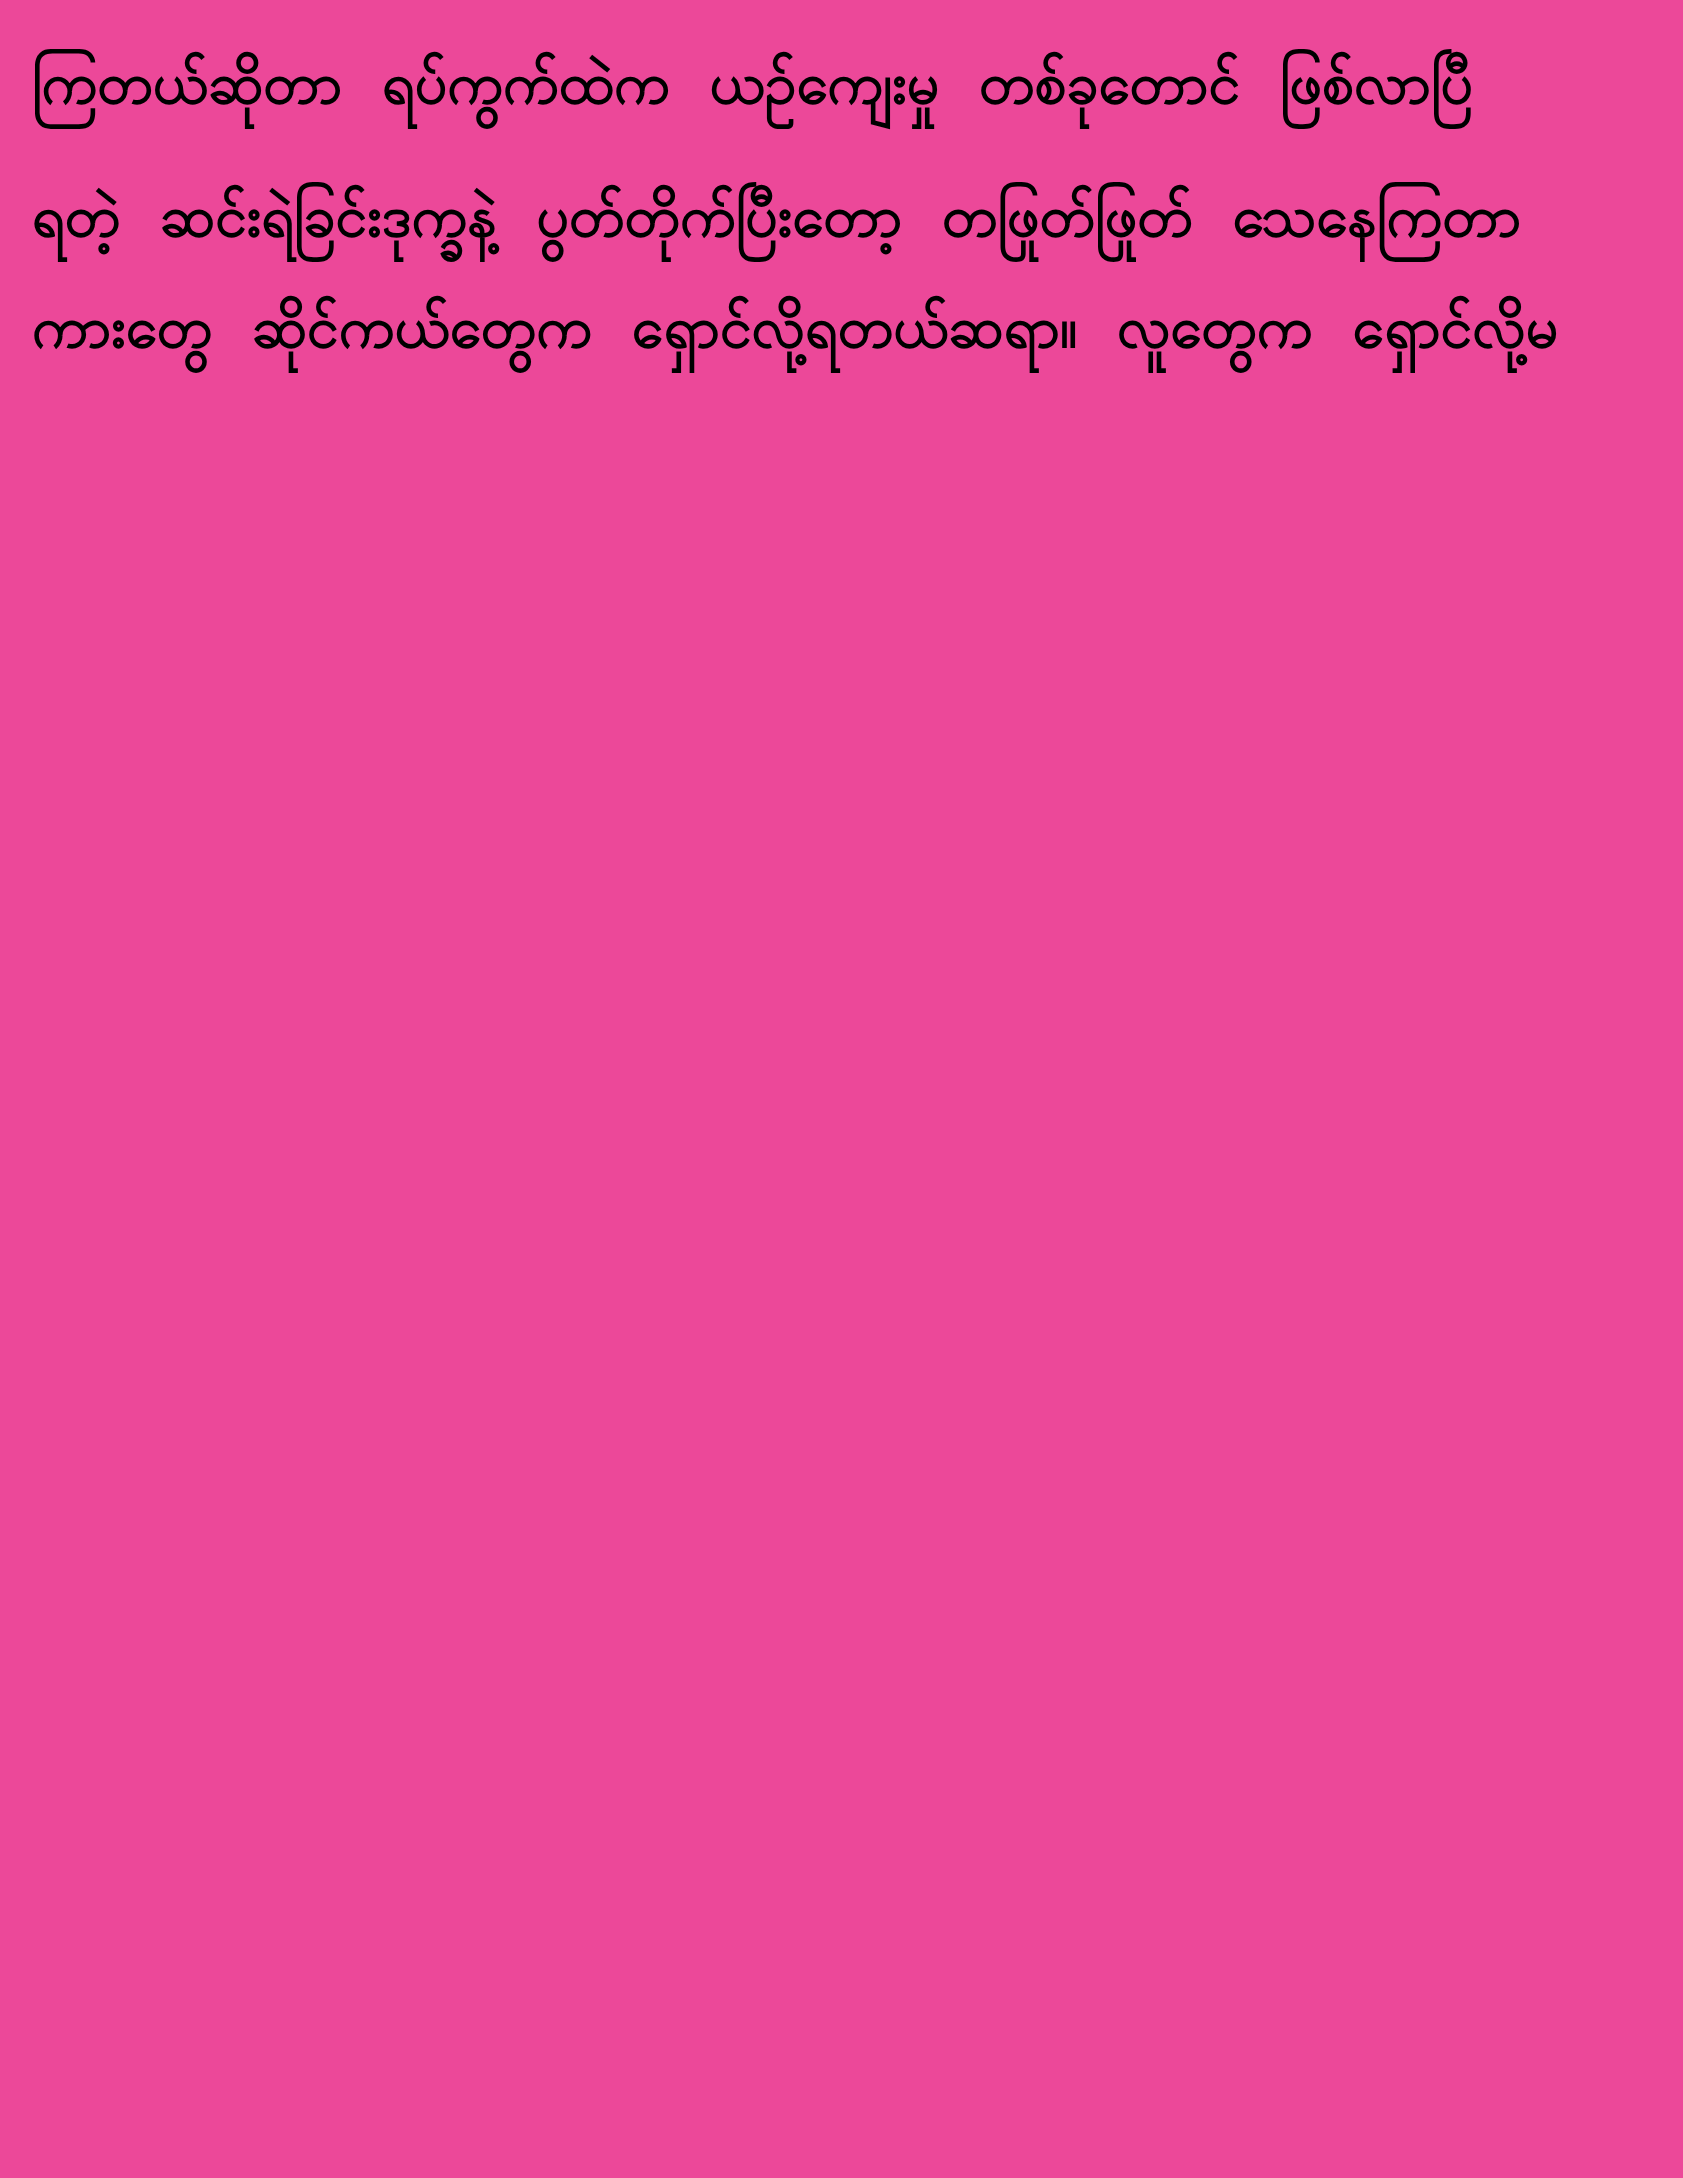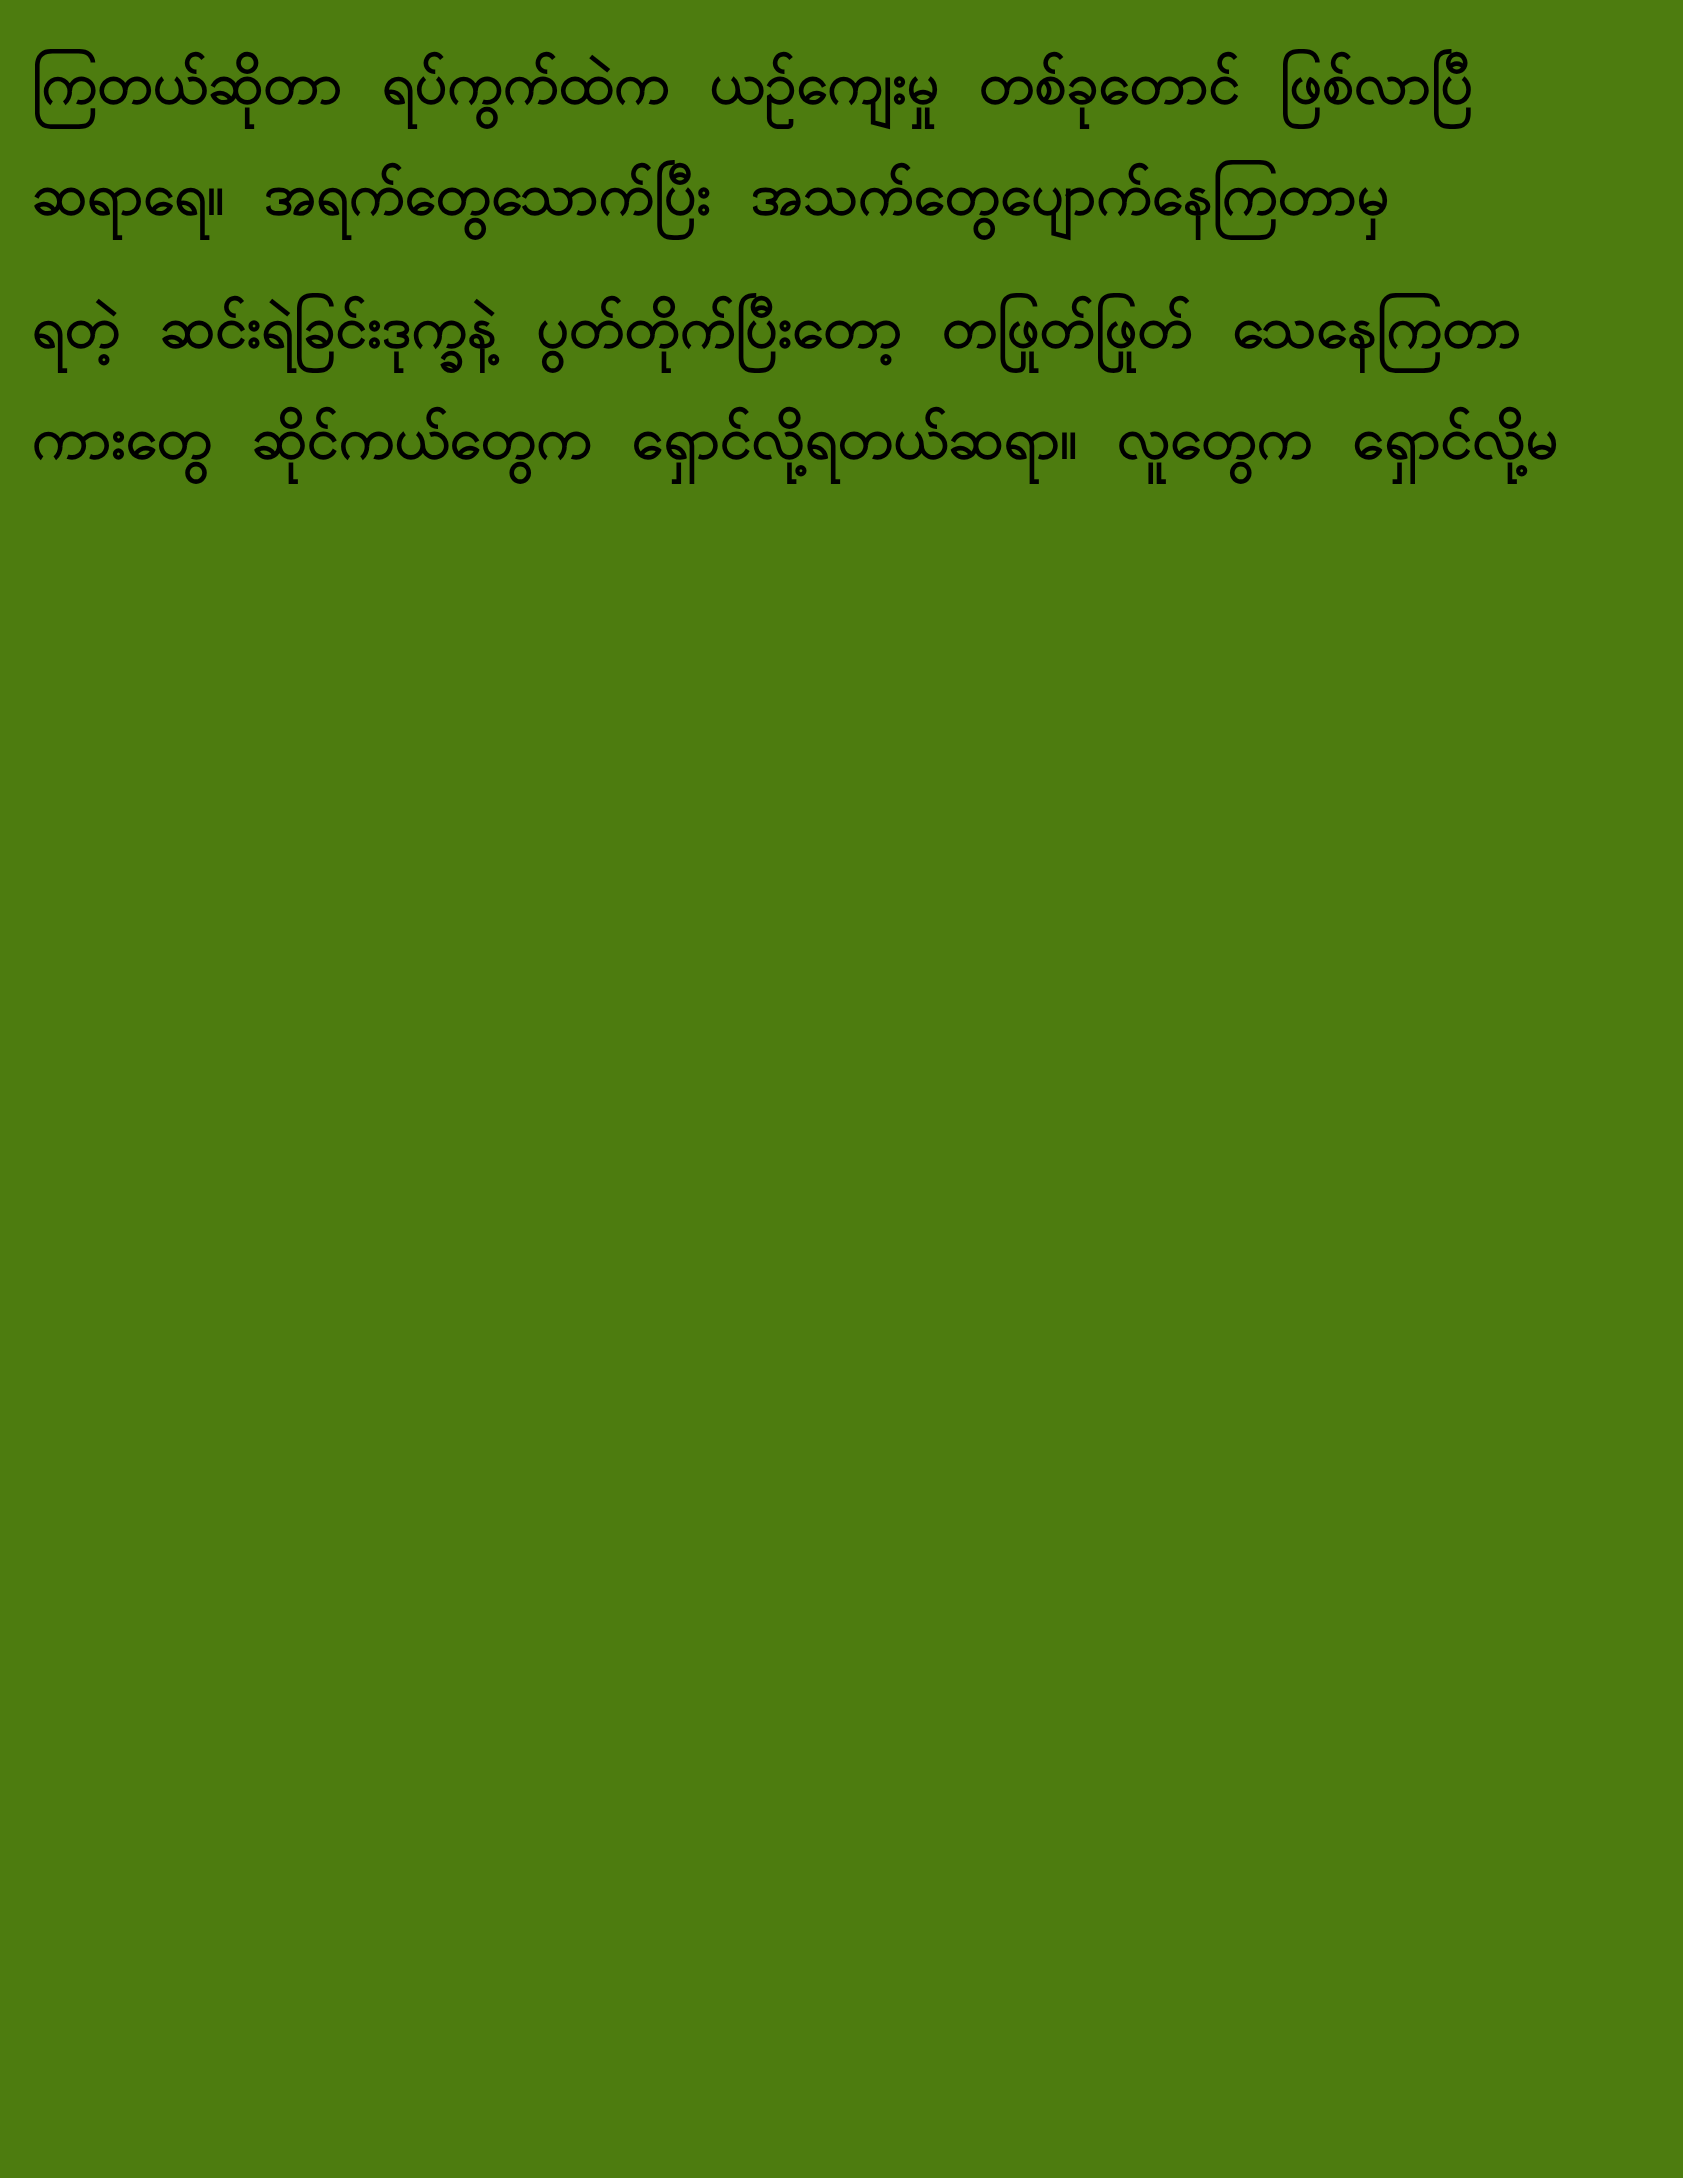--- a/index.html
+++ b/index.html
@@ -4,21 +4,21 @@
 <style>
   html, body {
     margin: 0;
     padding: 0;
     background: #ffffff;
   }
   .page {
     position: relative;
     width: 1683px;
     height: 2178px;
-    background: #4d7c0f;
+    background: #ec4899;
     box-sizing: border-box;
     padding: 28px 40px 0 32px;
     color: #000000;
     font-family: "DejaVu Sans", sans-serif;
     font-weight: 600;
     overflow: hidden;
   }
   .para {
     margin: 0 0 22px 0;
   }
@@ -34,21 +34,20 @@
     white-space: nowrap;
   }
 </style>
 </head>
 <body>
 
 <div class="page">
 
   <div class="para">
     <div class="line">ကြတယ်ဆိုတာ ရပ်ကွက်ထဲက ယဉ်ကျေးမှု တစ်ခုတောင် ဖြစ်လာပြီ</div>
-    <div class="line">ဆရာရေ။ အရက်တွေသောက်ပြီး အသက်တွေပျောက်နေကြတာမှ</div>
   </div>
 
   <div class="para">
   </div>
 
   <div class="para">
     <div class="line">ရတဲ့ ဆင်းရဲခြင်းဒုက္ခနဲ့ ပွတ်တိုက်ပြီးတော့ တဖြုတ်ဖြုတ် သေနေကြတာ</div>
     <div class="line">ကားတွေ ဆိုင်ကယ်တွေက ရှောင်လို့ရတယ်ဆရာ။ လူတွေက ရှောင်လို့မ</div>
   </div>
 

